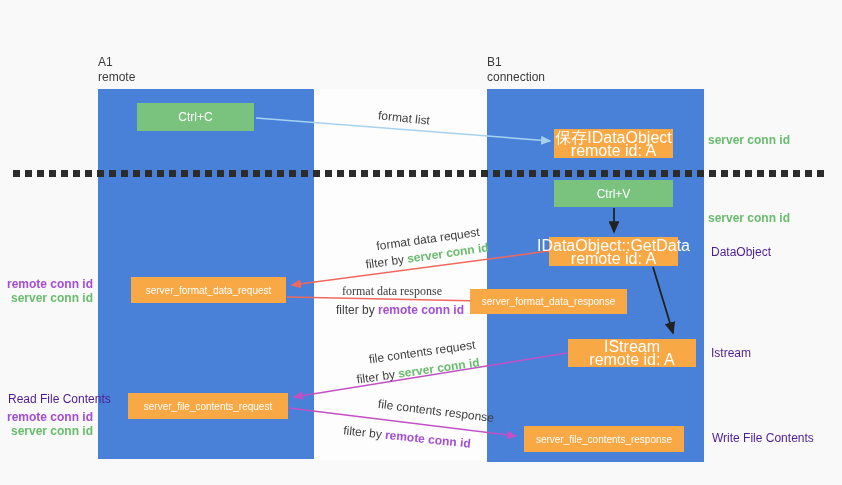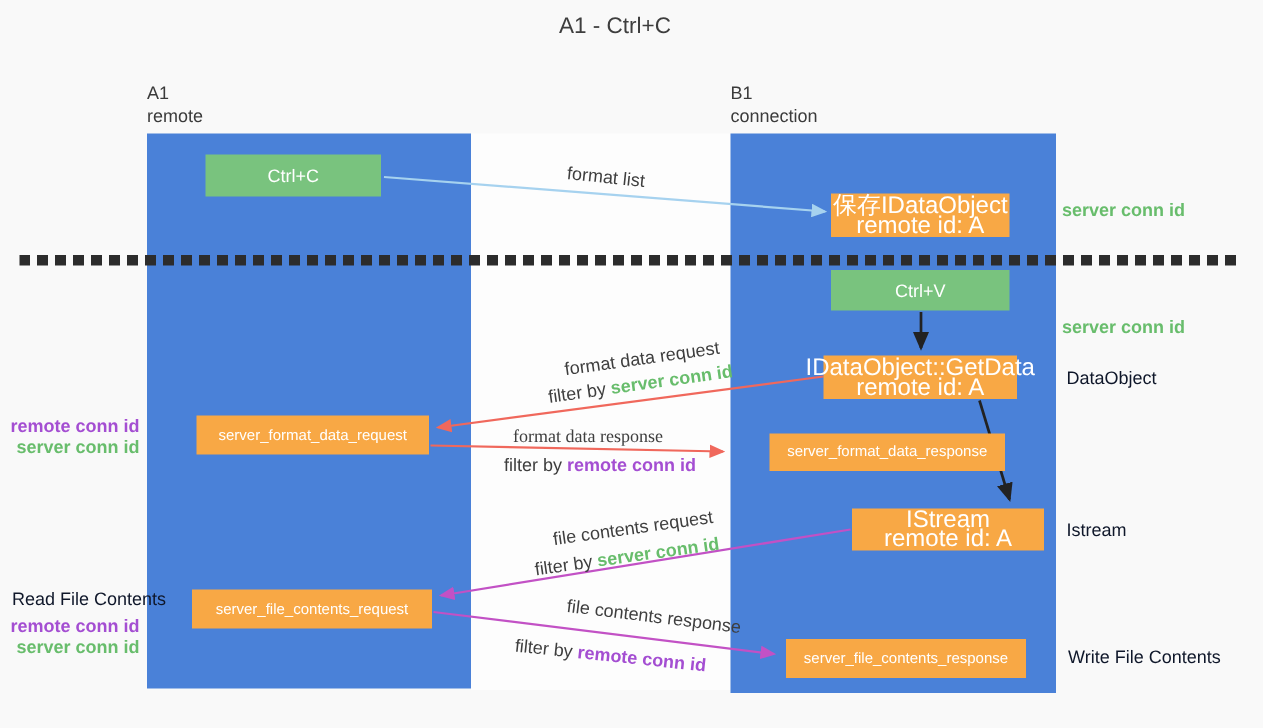--- a/index.html
+++ b/index.html
@@ -27,42 +27,41 @@
   .node.orange{background:var(--box-orange);}
   .node.one-line{font-size:10px;}
   .node.two-line{font-size:16px;line-height:13px;}
 
   .elabel{position:absolute;white-space:nowrap;font-size:12px;color:#3e3e3e;}
   .elabel .hl-green{color:var(--green-label);font-weight:700;}
   .elabel .hl-purple{color:var(--purple-label);font-weight:700;}
 
   .ann{position:absolute;font-size:12px;white-space:nowrap;}
   .ann.green{color:var(--green-label);font-weight:700;}
-  .ann.gray{color:#0f172a;}
+  .ann.gray{color:#4c1d95;}
   .ann-left{position:absolute;left:0;width:93px;text-align:right;font-size:12px;font-weight:700;white-space:nowrap;}
   .ann-left.purple{color:var(--purple-label);}
   .ann-left.green{color:var(--green-label);}
 
   svg.arrows{position:absolute;left:0;top:0;pointer-events:none;}
   .arr-blue{stroke:var(--arrow-lightblue);stroke-width:1.5;}
   .arr-black{stroke:var(--arrow-black);stroke-width:1.8;}
   .arr-red{stroke:var(--arrow-red);stroke-width:1.5;}
   .arr-magenta{stroke:var(--arrow-magenta);stroke-width:1.5;}
   .mk-blue{fill:var(--arrow-lightblue);}
   .mk-black{fill:var(--arrow-black);}
   .mk-red{fill:var(--arrow-red);}
   .mk-magenta{fill:var(--arrow-magenta);}
 </style>
 </head>
 <body>
 
 <div class="stage">
 
   <div class="title">
-    <div>A1 - Ctrl+C</div>
   </div>
 
   <div class="lane-header left">
     <div>A1</div>
     <div>remote</div>
   </div>
   <div class="lane-header right">
     <div>B1</div>
     <div>connection</div>
   </div>
@@ -112,21 +111,21 @@
 
   <div class="node orange two-line" style="left:549px;top:237px;width:129px;height:29px;">
     <span>IDataObject::GetData</span>
     <span>remote id: A</span>
   </div>
 
   <div class="node orange one-line" style="left:131px;top:277px;width:155px;height:26px;">
     <span>server_format_data_request</span>
   </div>
 
-  <div class="node orange one-line" style="left:513px;top:289px;width:157px;height:25px;">
+  <div class="node orange one-line" style="left:470px;top:289px;width:157px;height:25px;">
     <span>server_format_data_response</span>
   </div>
 
   <div class="node orange two-line" style="left:568px;top:339px;width:128px;height:28px;">
     <span>IStream</span>
     <span>remote id: A</span>
   </div>
 
   <div class="node orange one-line" style="left:128px;top:393px;width:160px;height:26px;">
     <span>server_file_contents_request</span>

